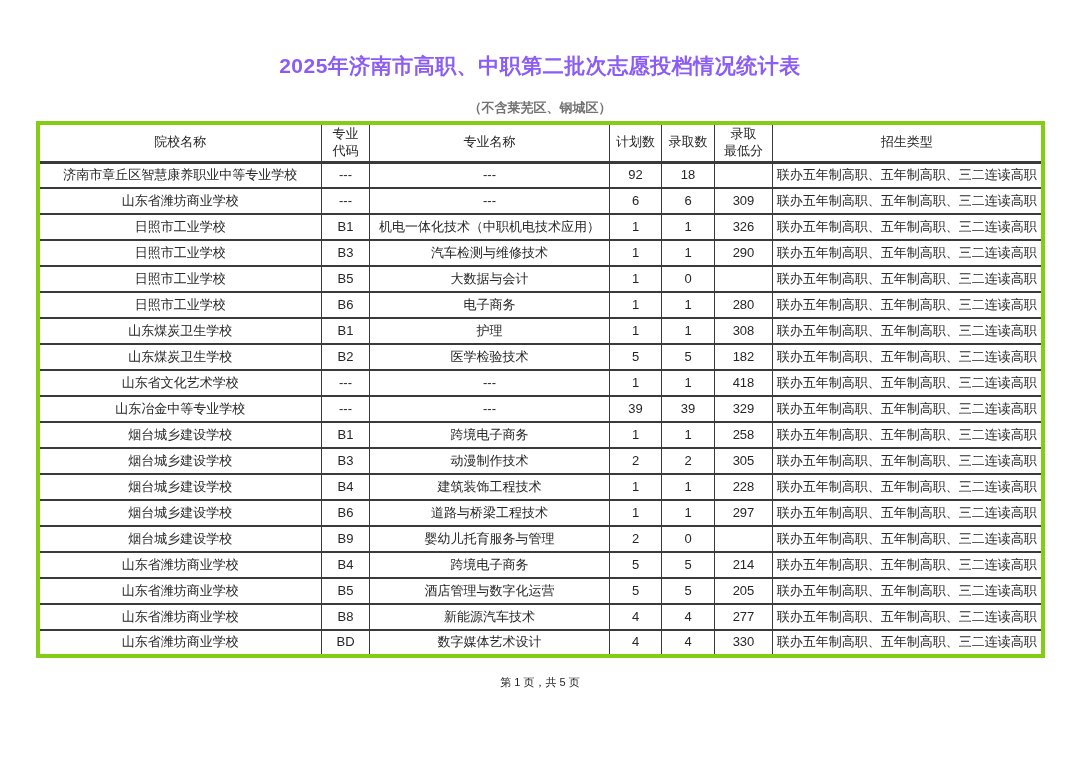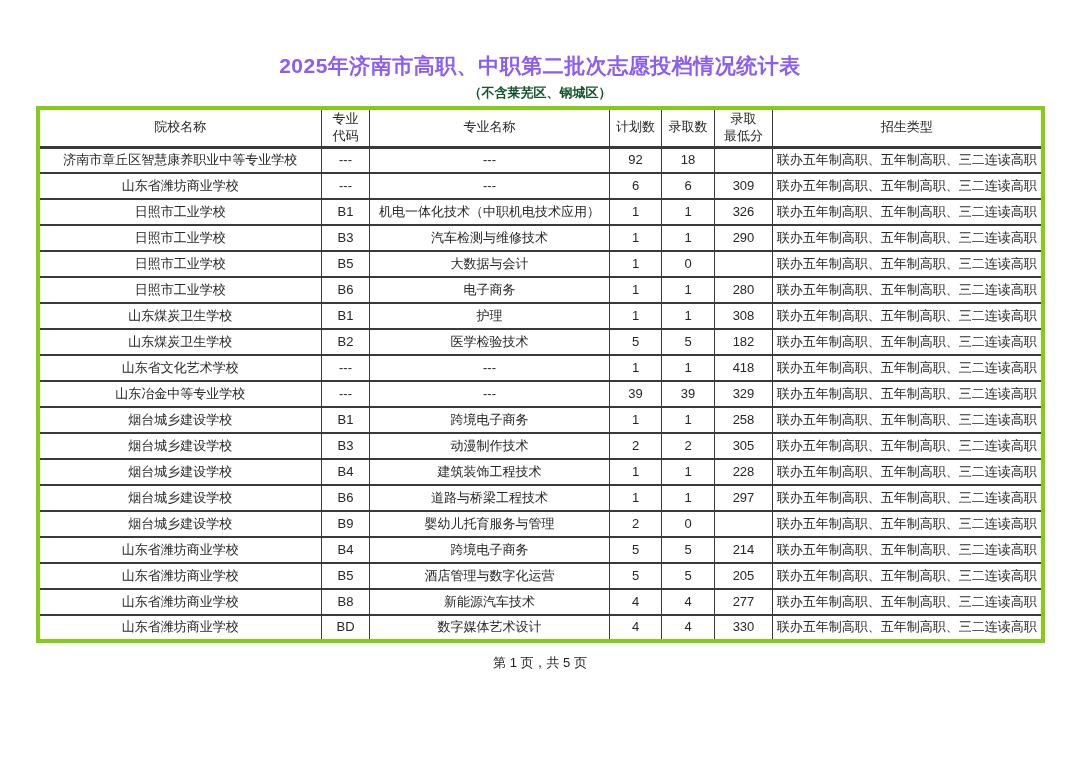--- a/index.html
+++ b/index.html
@@ -21,22 +21,22 @@
     text-align: center;
     font-size: 21px;
     font-weight: bold;
     letter-spacing: 0.5px;
     color: #8b5cf6;
   }
   .subtitle {
     text-align: center;
     font-size: 13px;
     font-weight: bold;
-    margin-top: 4px;
-    color: #14532d;
+    margin-top: 19px;
+    color: #737373;
   }
   table.stats {
     width: 1005px;
     margin: 4px auto 0 auto;
     border-collapse: collapse;
     table-layout: fixed;
     border: 4px solid #84cc16;
   }
   table.stats th,
   table.stats td {
@@ -56,22 +56,22 @@
     white-space: pre-line;
     line-height: 1.3;
     border-bottom-width: 3px;
   }
   table.stats tbody td {
     height: 26px;
     line-height: 1.15;
   }
   .footer {
     text-align: center;
-    font-size: 13px;
-    margin-top: 11px;
+    font-size: 11px;
+    margin-top: 17px;
     color: #1e1e1e;
   }
 </style>
 </head>
 <body>
 
 <div class="page">
   <div class="title">2025年济南市高职、中职第二批次志愿投档情况统计表</div>
   <div class="subtitle">（不含莱芜区、钢城区）</div>
 

